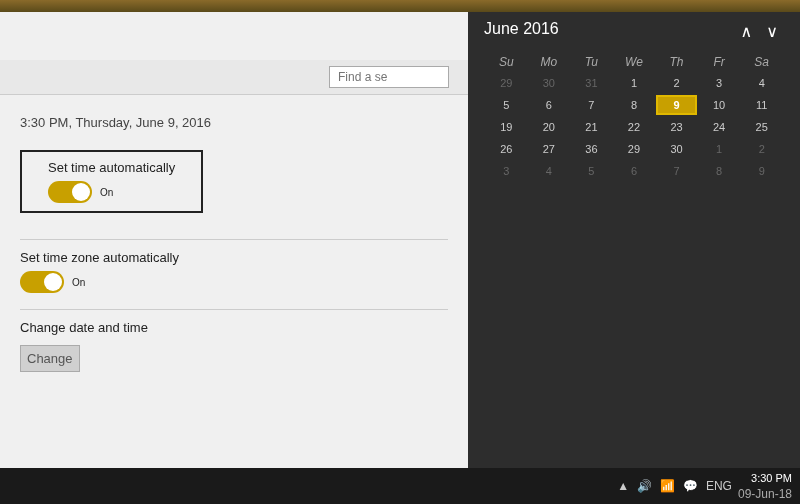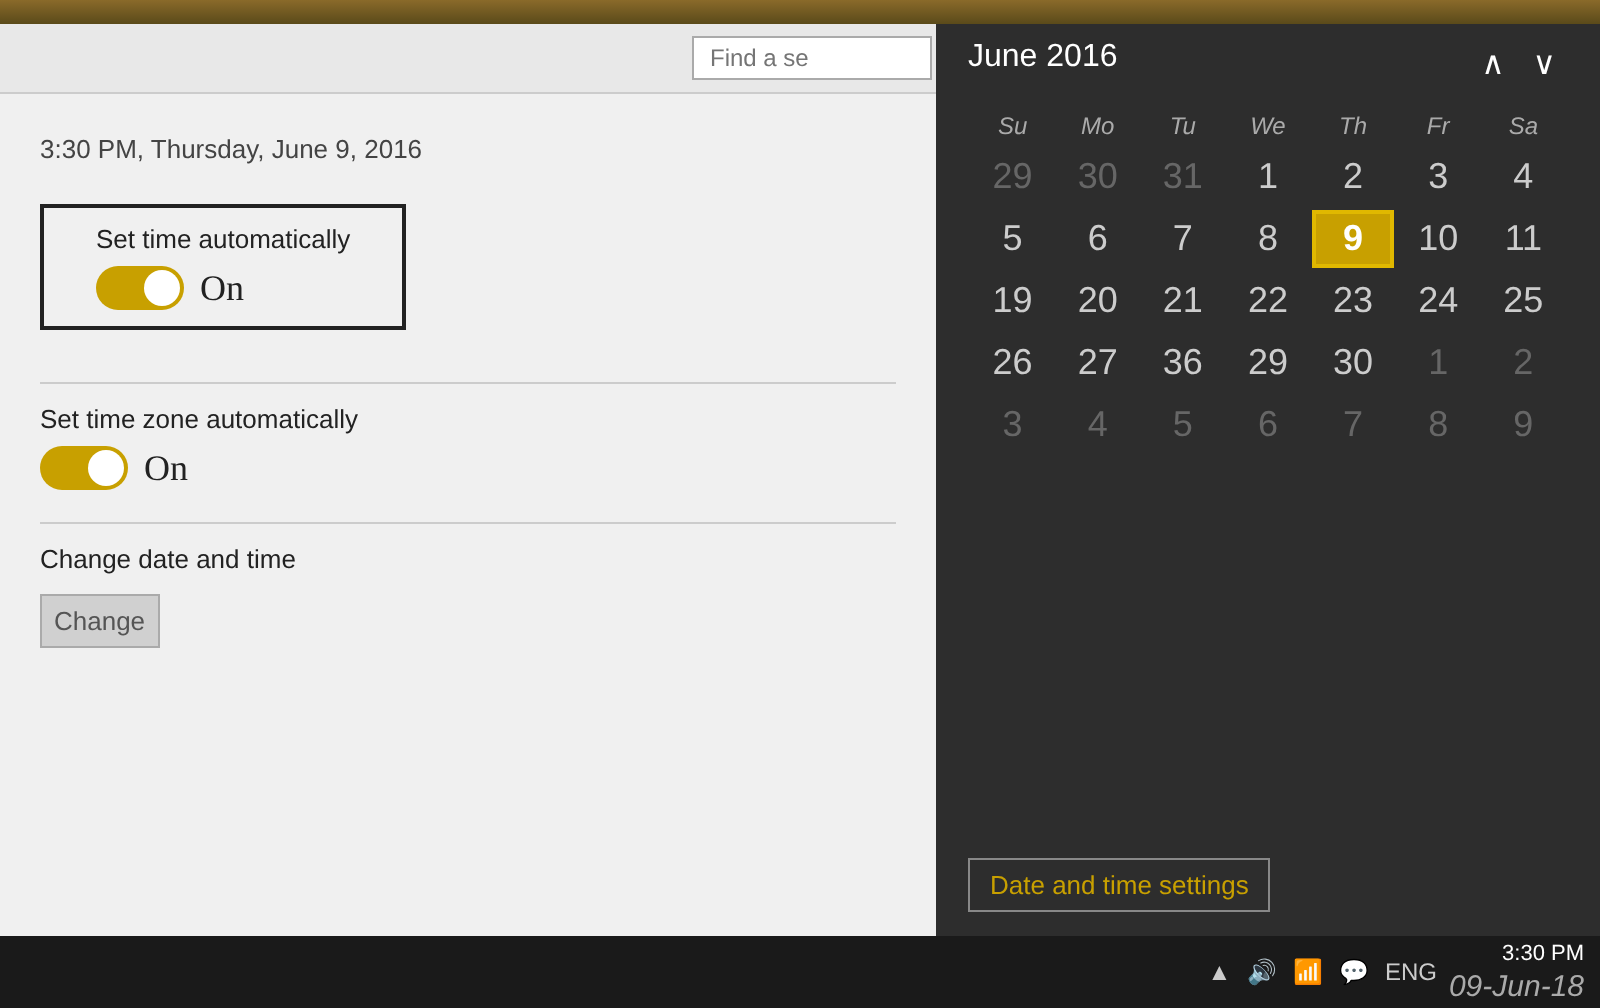--- a/index.html
+++ b/index.html
@@ -28,25 +28,26 @@
     .settings-panel {
       width: 468px;
       background: #f0f0f0;
       display: flex;
       flex-direction: column;
       position: relative;
     }
 
     .settings-top-bar {
       background: #e8e8e8;
-      padding: 6px 2px;
+      padding: 6px 19px;
       display: flex;
       align-items: flex-end;
       justify-content: flex-end;
       border-bottom: 1px solid #ccc;
+      margin-top: 48px;
     }
 
     .find-setting-input {
       width: 120px;
       padding: 3px 8px;
       border: 1px solid #aaa;
       background: white;
       font-size: 12px;
       color: #666;
     }
@@ -106,23 +107,22 @@
       width: 18px;
       height: 18px;
       background: white;
       border-radius: 50%;
       top: 2px;
       right: 2px;
       transition: 0.2s;
     }
 
     .toggle-text {
-      font-size: 18px;
+      font-size: 10px;
       color: #222;
-      font-family: Liberation Serif, serif;
     }
 
     .divider-line {
       border: none;
       border-top: 1px solid #ccc;
       margin: 10px 0;
     }
 
     .change-label {
       font-size: 13px;
@@ -209,21 +209,21 @@
       font-size: 12px;
       font-weight: 400;
       padding: 2px 0;
       width: 40px;
       font-style: italic;
     }
 
     .calendar-grid td {
       text-align: center;
       color: #ccc;
-      font-size: 18px;
+      font-size: 11px;
       padding: 4px 0;
       width: 40px;
       cursor: pointer;
     }
 
     .calendar-grid td.other-month {
       color: #666;
     }
 
     .calendar-grid td.today {
@@ -271,22 +271,21 @@
 
     .taskbar-time {
       color: white;
       font-size: 11px;
       text-align: right;
       line-height: 1.4;
     }
 
     .taskbar-date-small {
       color: #aaa;
-      font-size: 15px;
-      font-style: italic;
+      font-size: 12px;
     }
   </style>
 </head>
 <body>
 
 <div class="wallpaper-strip"></div>
 
 <div class="main-area">
 
   <div class="settings-panel">
@@ -387,23 +386,20 @@
               <td class="other-month">5</td>
               <td class="other-month">6</td>
               <td class="other-month">7</td>
               <td class="other-month">8</td>
               <td class="other-month">9</td>
             </tr>
           </tbody>
       </table>
     </div>
 
-    <div class="calendar-footer">
-      <button class="date-time-settings-btn">Date and time settings</button>
-    </div>
   </div>
 </div>
 
 <div class="taskbar">
   <div class="taskbar-icons">
     <span class="taskbar-icon">▲</span>
     <span class="taskbar-icon">🔊</span>
     <span class="taskbar-icon">📶</span>
     <span class="taskbar-icon">💬</span>
     <span class="taskbar-icon">ENG</span>

